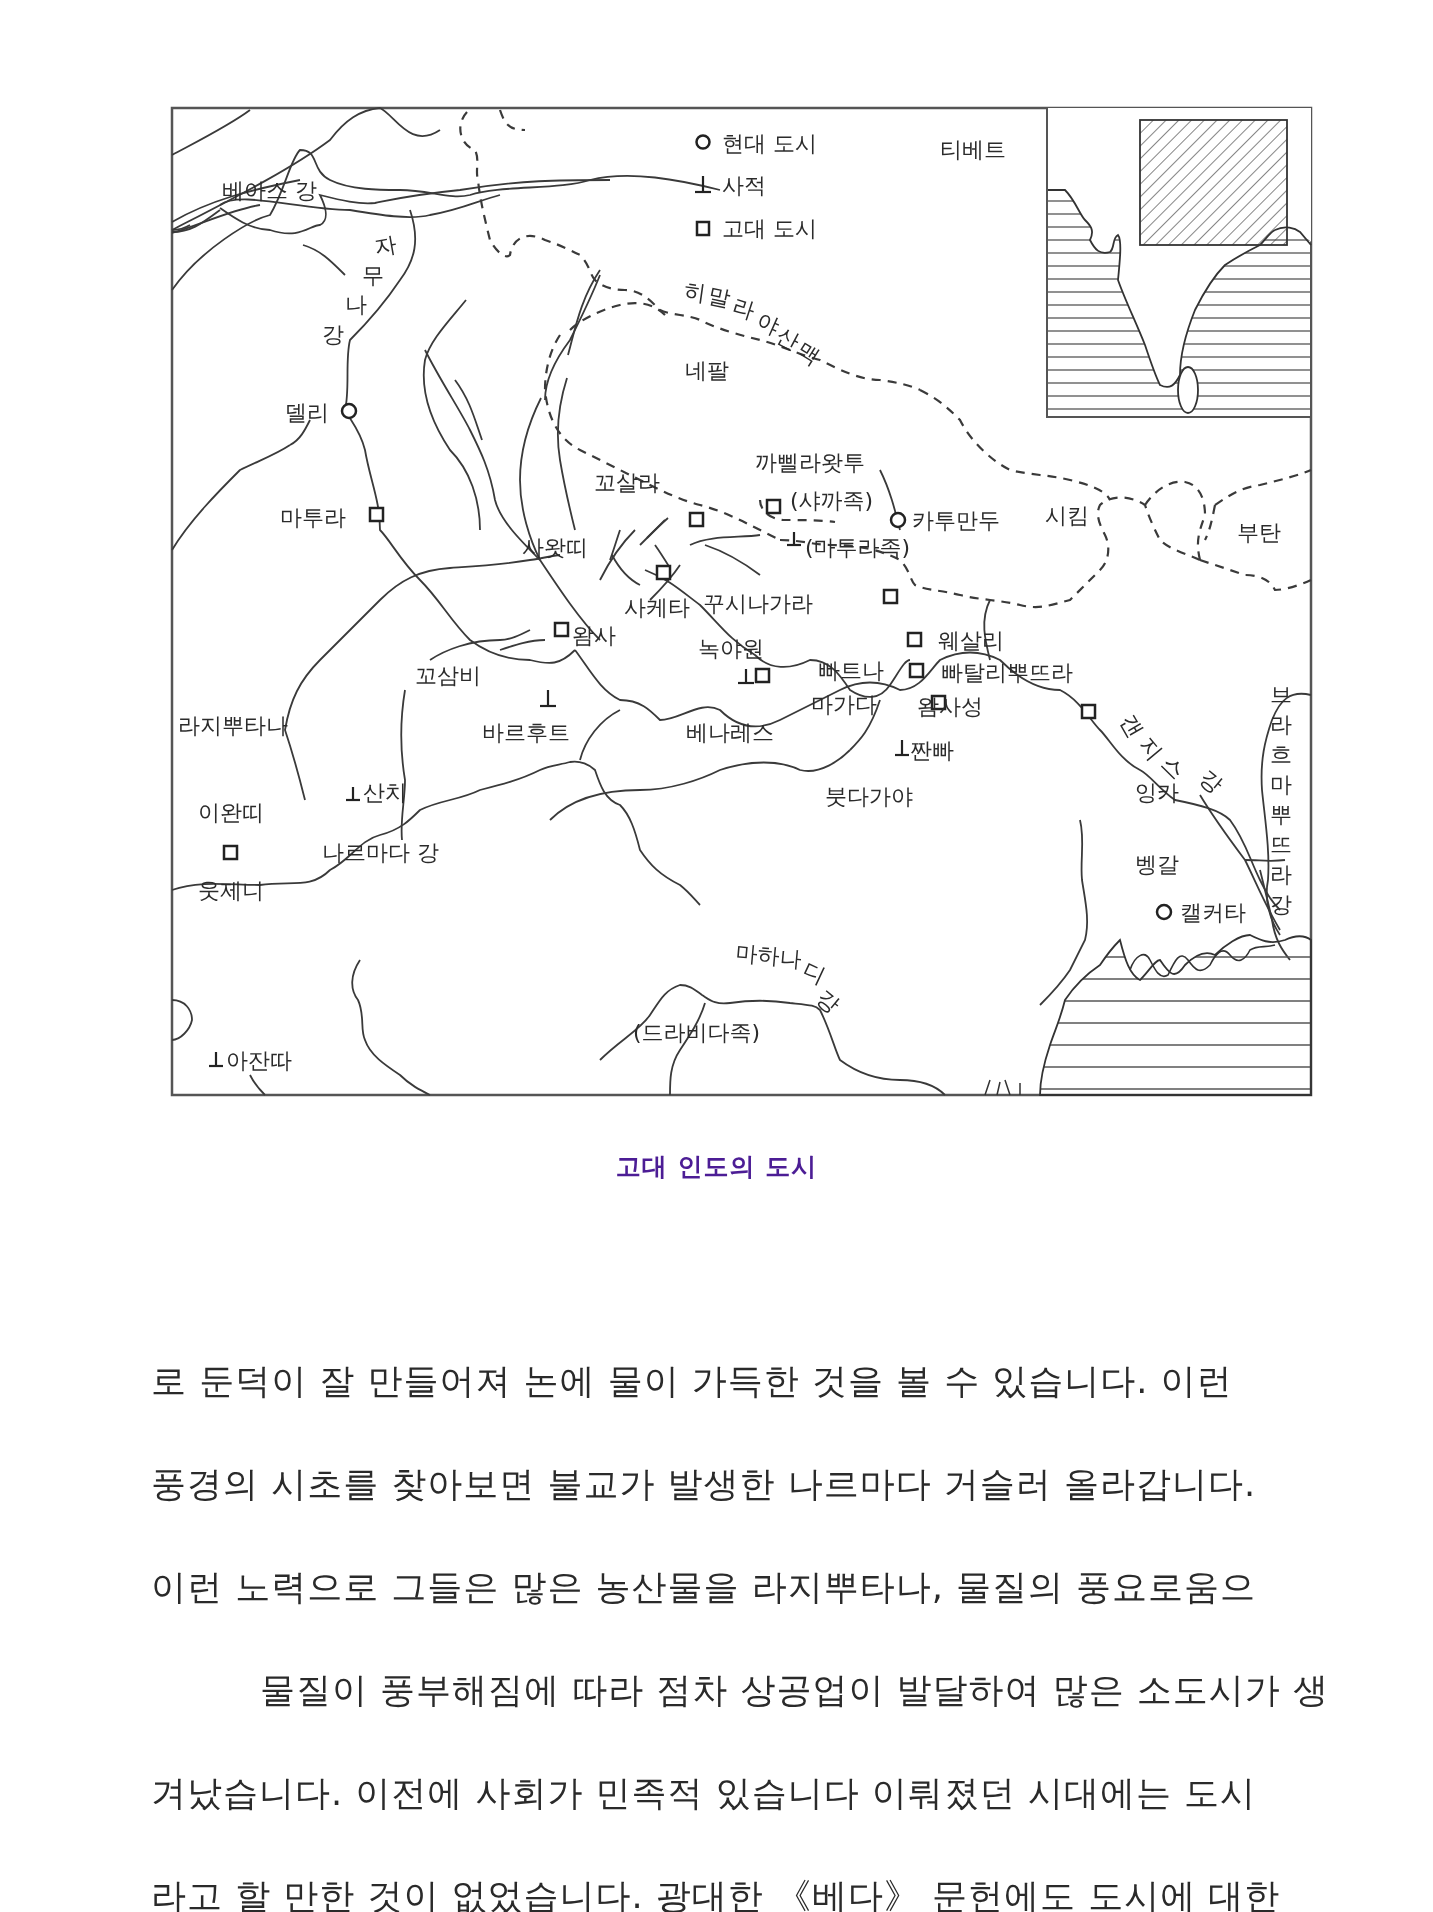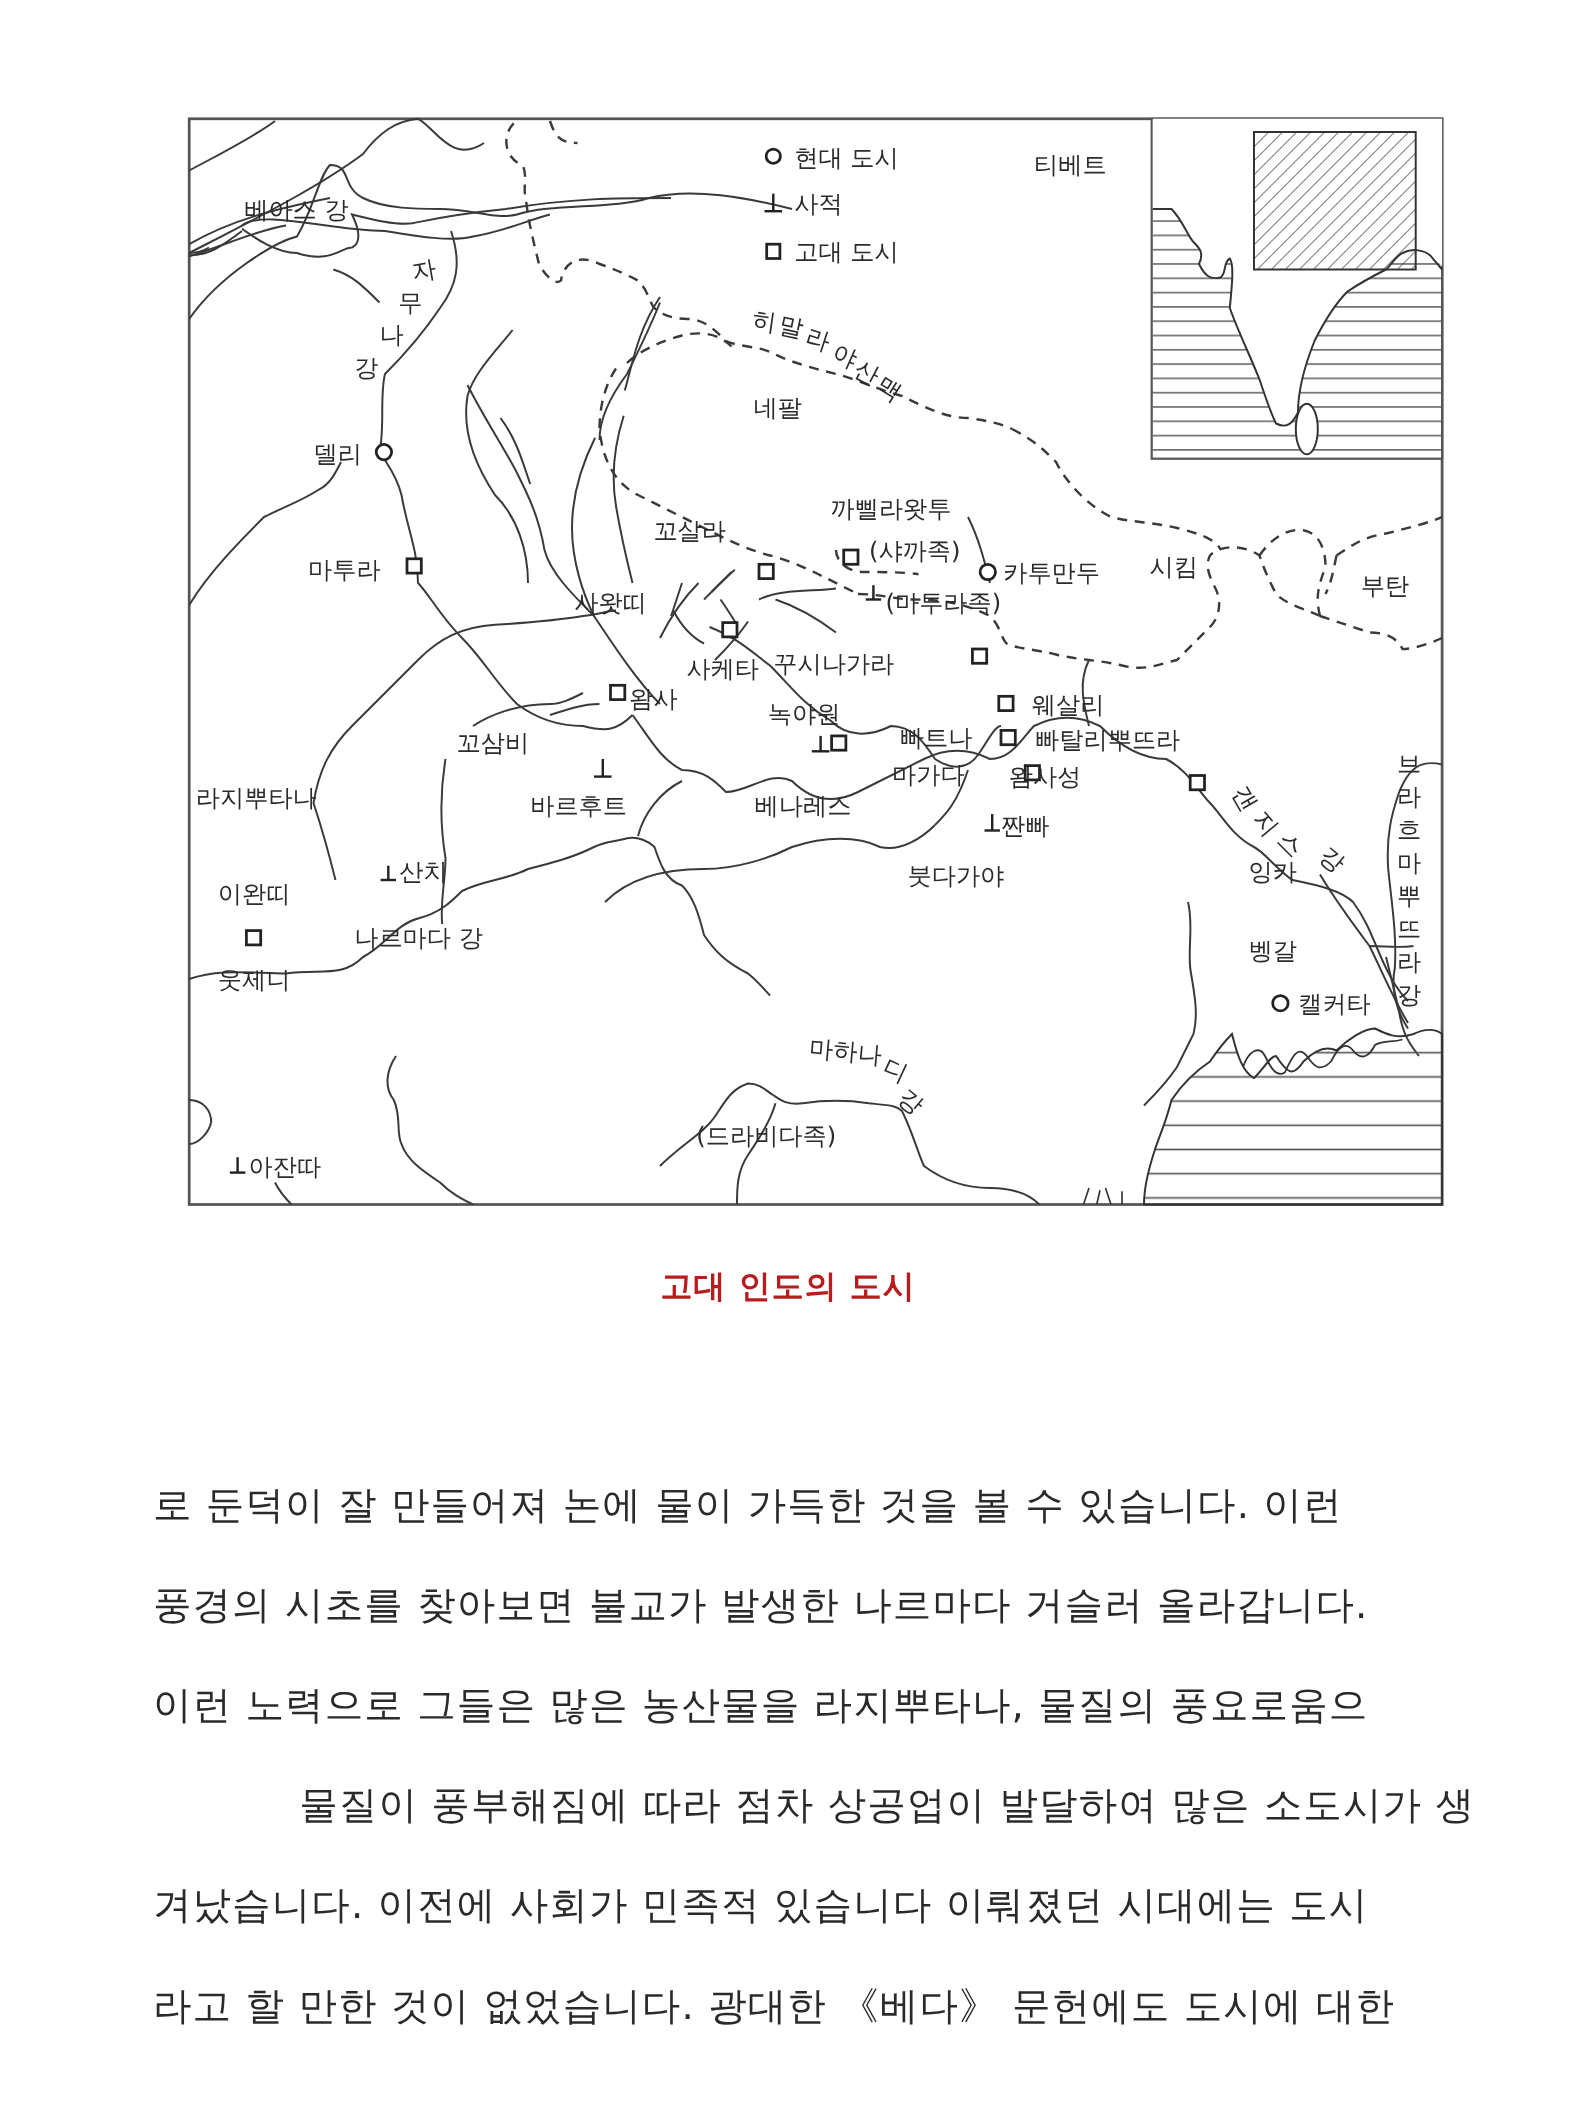--- a/index.html
+++ b/index.html
@@ -1,23 +1,23 @@
 <!DOCTYPE html>
 <html><head>
 <meta charset="utf-8">
 <style>
   html, body { margin: 0; padding: 0; background: #ffffff; }
   body { width: 1433px; height: 1912px; position: relative; overflow: hidden;
          font-family: "DejaVu Sans", "Liberation Sans", sans-serif; color: #2a2a2a; }
   .map-svg { position: absolute; left: 0; top: 0; width: 1433px; height: 1120px; }
   .map-svg text { font-family: "DejaVu Sans", sans-serif; fill: #2b2b2b; }
   .caption { position: absolute; top: 1150px; left: 0; width: 1433px; text-align: center;
-             font-size: 29px; font-weight: bold; color: #b91c1c; letter-spacing: 1px; }
+             font-size: 25px; font-weight: bold; color: #4c1d95; letter-spacing: 1px; }
   .body-text { position: absolute; left: 135px; top: 1322px; width: 1210px; }
-  .body-text p { margin: 4px; font-family: "DejaVu Sans", sans-serif; font-size: 35px;
+  .body-text p { margin: 16px; font-family: "DejaVu Sans", sans-serif; font-size: 35px;
                  line-height: 87px; color: #2a2a2a; letter-spacing: 1px; white-space: nowrap; }
   .body-text p.indent { padding-left: 40px; text-align: right; }
 </style>
 </head>
 <body>
 
 <svg class="map-svg" viewBox="0 0 1433 1120" xmlns="http://www.w3.org/2000/svg">
   <defs>
     <pattern id="hlines" width="10" height="13" patternUnits="userSpaceOnUse">
       <line x1="0" y1="6" x2="10" y2="6" stroke="#555" stroke-width="1.3"></line>

